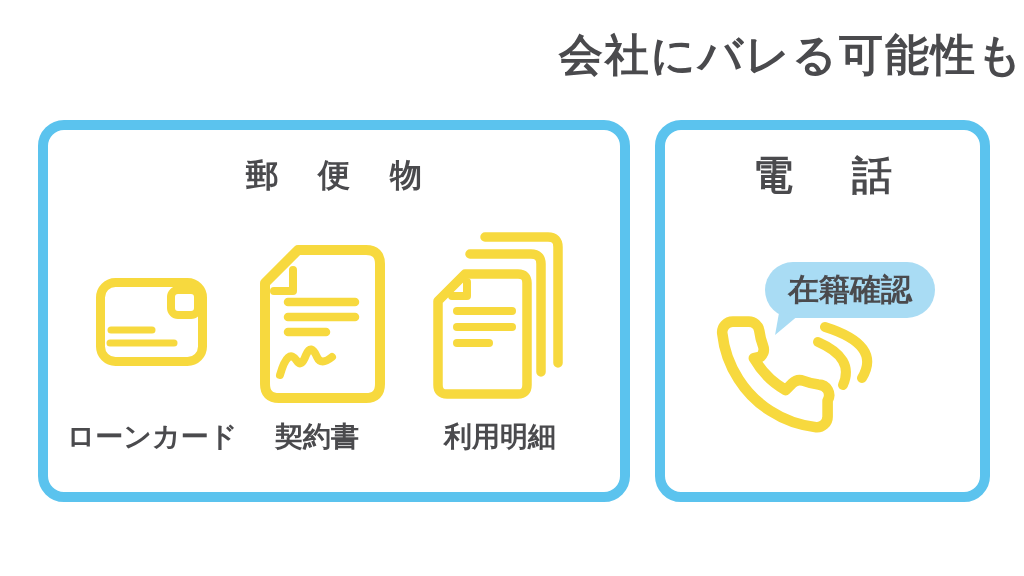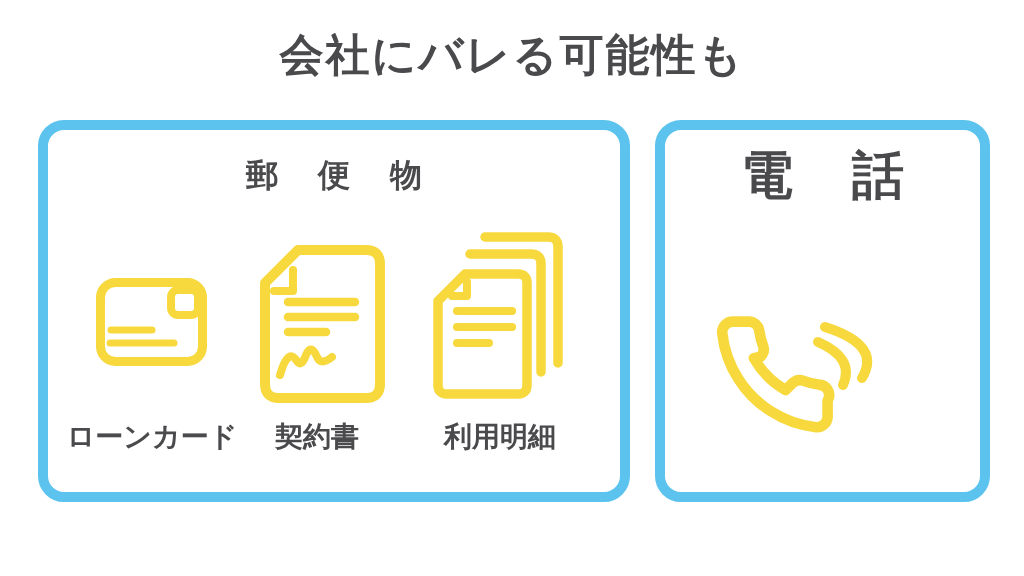--- a/index.html
+++ b/index.html
@@ -9,35 +9,35 @@
     --ink:#4a4a4d;
     --bg:#ffffff;
   }
   *{margin:0;padding:0;box-sizing:border-box;}
   html,body{background:#fff;}
   body{font-family:"Liberation Sans","DejaVu Sans",sans-serif;}
   .stage{
     position:relative;width:1024px;height:576px;background:var(--bg);overflow:hidden;
   }
   .title{
-    position:absolute;left:0;top:26px;width:1024px;text-align:center;
+    position:absolute;left:0;top:26px;width:1024px;text-align:right;
     font-size:44px;font-weight:700;color:var(--ink);letter-spacing:2px;
   }
   .panel{
     position:absolute;top:120px;height:382px;background:#fff;
     border:10px solid var(--blue);border-radius:26px;
   }
   .panel-left{left:38px;width:592px;}
   .panel-right{left:655px;width:335px;}
   .panel-header{
     position:absolute;top:22px;left:0;right:0;text-align:center;
     font-weight:700;color:var(--ink);line-height:46px;height:46px;
   }
   .panel-left .panel-header{font-size:32px;letter-spacing:40px;text-indent:40px;}
-  .panel-right .panel-header{font-size:52px;letter-spacing:59px;text-indent:59px;}
+  .panel-right .panel-header{font-size:40px;letter-spacing:59px;text-indent:59px;}
   .icon-wrap{position:absolute;}
   .icon-envelope{left:47px;top:147px;}
   .icon-contract{left:212px;top:115px;}
   .icon-stacked{left:384px;top:98px;}
   .item-label{
     position:absolute;top:290px;height:34px;line-height:34px;text-align:center;
     font-size:28px;font-weight:700;color:var(--ink);white-space:nowrap;
   }
   .label-1{left:14px;width:180px;}
   .label-2{left:179px;width:180px;}
@@ -99,20 +99,24 @@
     </div>
 
     <div class="item-label label-1">ローンカード</div>
     <div class="item-label label-3">利用明細</div>
     <div class="item-label label-2">契約書</div>
   </div>
 
   <div class="panel panel-right">
     <div class="panel-header">電話</div>
 
+    <div class="bubble">
+      <span>在籍確認</span>
+      <div class="bubble-tail"></div>
+    </div>
 
     <div class="icon-wrap icon-phone">
       <svg width="170" height="145" viewBox="0 0 170 145" fill="none">
         <path d="M22 16.92v3a2 2 0 0 1-2.18 2 19.79 19.79 0 0 1-8.63-3.07 19.5 19.5 0 0 1-6-6 19.79 19.79 0 0 1-3.07-8.67A2 2 0 0 1 4.11 2h3a2 2 0 0 1 2 1.72 12.84 12.84 0 0 0 .7 2.81 2 2 0 0 1-.45 2.11L8.09 8.91a16 16 0 0 0 6 6l1.27-1.27a2 2 0 0 1 2.11-.45 12.84 12.84 0 0 0 2.81.7A2 2 0 0 1 22 16.92z" transform="translate(6,16) scale(5.3)" fill="#ffffff" stroke="#f7d93e" stroke-width="2" stroke-linecap="round" stroke-linejoin="round"></path>
         <path d="M113 47 Q150 63 138 90" stroke="#f7d93e" stroke-width="10" stroke-linecap="round" fill="none"></path>
         <path d="M120 32 Q177 50 157 83" stroke="#f7d93e" stroke-width="10" stroke-linecap="round" fill="none"></path>
       </svg>
     </div>
   </div>
 

